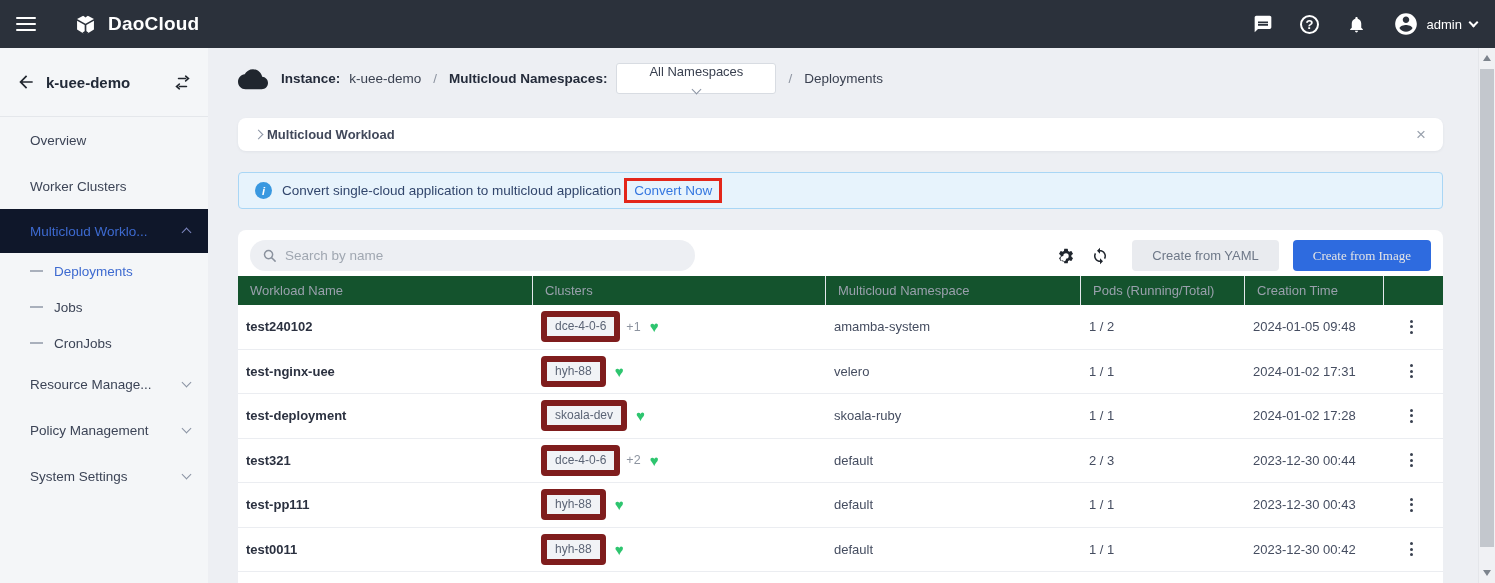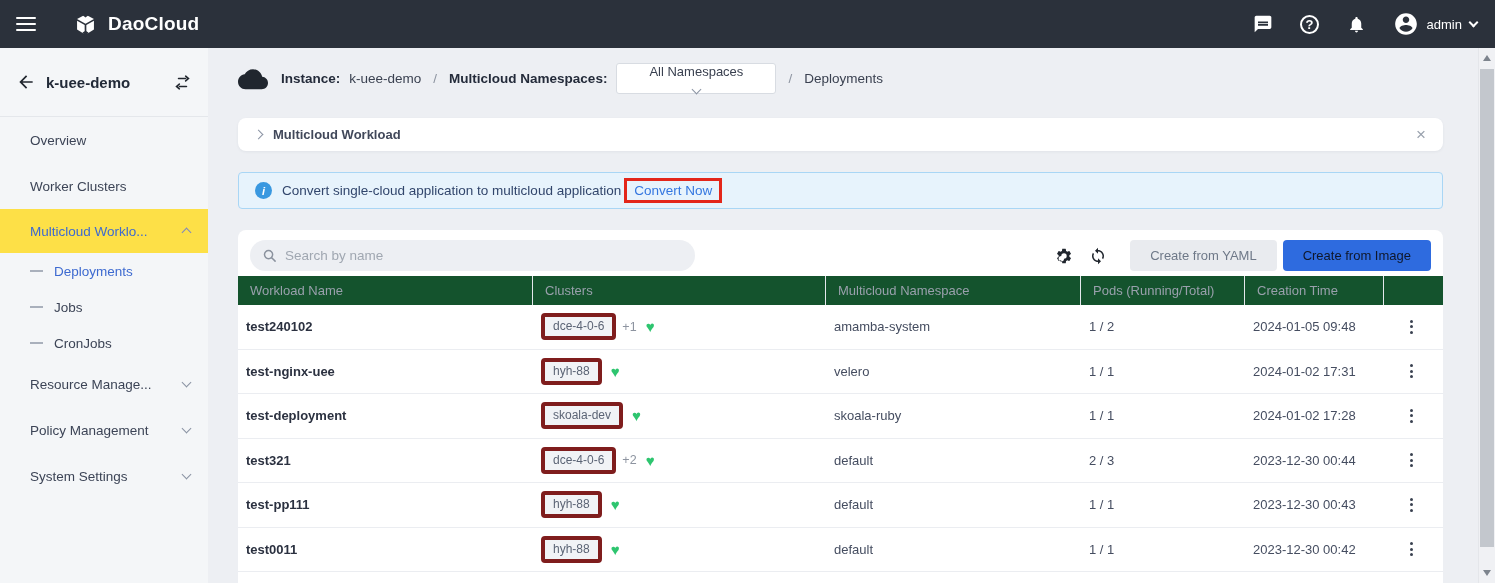--- a/index.html
+++ b/index.html
@@ -29,21 +29,21 @@
   
   .sidebar{ position:absolute; left:0; top:48px; width:208px; height:535px;
     background:#f4f6f8;}
   .side-head{ height:69px; display:flex; align-items:center; padding:0 16px;
     border-bottom:1px solid #e4e7eb;}
   .side-title{ flex:1; margin-left:10px; font-size:15px; font-weight:bold; color:#222a38;}
   .side-nav{ padding-top:0;}
   .item{ height:46px; display:flex; align-items:center; padding:0 18px 0 30px;
     font-size:13.5px; color:#3c4456; cursor:pointer;}
   .item .lbl{ flex:1;}
-  .item.active-parent{ height:44px; background:#fde047; color:#3d6ad0;}
+  .item.active-parent{ height:44px; background:#0f172a; color:#3d6ad0;}
   .subitem{ height:36px; display:flex; align-items:center; gap:11px;
     padding:0 18px 0 30px; font-size:13.5px; color:#3c4456; cursor:pointer;}
   .subitem.active{ color:#3d6ad0;}
   .dash{ width:13px; height:2px; background:#a9b0bc; flex:none;}
   .chev-gray{ width:7px; height:7px; border-right:1.6px solid #8a93a3;
     border-bottom:1.6px solid #8a93a3; flex:none;}
   .chev-down{ transform:rotate(45deg); margin-top:-3px;}
   .chev-up{ transform:rotate(-135deg); margin-top:3px; border-color:#7d87c0;}
 
   
@@ -55,21 +55,21 @@
   .bc-bold{ font-weight:bold; color:#242b3a;}
   .bc-sep{ color:#8d94a0; margin:0 3px;}
   .ns-select{ width:160px; height:31px; background:#fff; border:1px solid #d8dce2;
     border-radius:3px; display:flex; align-items:center; justify-content:space-between;
     padding:0 10px; font-size:13px; color:#3a4150; cursor:pointer;flex-direction:column;}
   .ns-select .chev-gray{ margin-top:-2px;}
 
   .collapse-bar{ height:33px; margin-top:22px; background:#fff; border-radius:8px;
     display:flex; align-items:center; padding:0 17px;
     box-shadow:0 1px 3px rgba(31,45,61,.06);}
-  .collapse-title{ margin-left:11px; font-size:13px; font-weight:bold; color:#41485a;}
+  .collapse-title{ margin-left:5px; font-size:13px; font-weight:bold; color:#41485a;}
   .bar-spacer{ flex:1;}
   .close-x{ font-size:17px; color:#9aa2ae; cursor:pointer; line-height:1;}
 
   .banner{ height:37px; margin-top:21px; background:#e7f3fc; border:1px solid #a9d6f5;
     border-radius:4px; display:flex; align-items:center; padding:0 16px;
     font-size:13.5px; color:#32466c;}
   .info-ic{ width:17px; height:17px; border-radius:50%; background:#3998e0; color:#fff;
     font-size:11px; font-weight:bold; display:flex; align-items:center;
     justify-content:center; flex:none; font-style:italic;}
   .banner-text{ margin-left:10px;}
@@ -84,33 +84,33 @@
   .search input{ border:none; outline:none; background:transparent; flex:1;
     font-size:13.5px; color:#3a4150;
     font-family:"Liberation Sans","DejaVu Sans",sans-serif;}
   .search input::placeholder{ color:#a0a7b1;}
   .tool-spacer{ flex:1;}
   .tool-ic{ width:20px; height:20px; display:flex; align-items:center;
     justify-content:center; cursor:pointer; margin-right:14px;}
   .btn{ height:31px; border:none; border-radius:4px; font-size:13px; padding:0 20px;
     cursor:pointer; font-family:"Liberation Sans","DejaVu Sans",sans-serif;}
   .btn-gray{ background:#e9ebef; color:#6e7888; margin-left:8px;}
-  .btn-blue{ background:#2e6bdf; color:#0f172a; margin-left:6px;}
+  .btn-blue{ background:#2e6bdf; color:#e5e5e5; margin-left:14px;font-family:Liberation Serif, serif;}
 
   .thead,.trow{ display:grid; grid-template-columns:295px 293px 255px 164px 139px 1fr;
     align-items:center;}
   .thead{ margin-top:5px; height:29px; background:#14532d;}
   .th{ height:100%; display:flex; align-items:center; padding-left:12px;
     font-size:13px; color:#99a0ac; border-right:1px solid #e4e7ec;}
   .th:last-child{ border-right:none;}
   .trow{ height:44.5px; border-bottom:1px solid #ebedf1;}
   .td{ padding-left:8px; font-size:13px; color:#454d60; display:flex;
     align-items:center;}
   .wname{ font-weight:bold; color:#2b3140; cursor:pointer;}
-  .tag{ background:#f1f3f6; border:4px solid #7f1d1d; border-radius:4px;
+  .tag{ background:#f1f3f6; border:6px solid #7f1d1d; border-radius:4px;
     padding:2px 8px 3px; font-size:12px; color:#5b6475;}
   .extra{ margin-left:6px; color:#8d94a0; font-size:12.5px;}
   .heart{ margin-left:9px; color:#2ec56f; font-size:15px; line-height:1;}
   .kebab{ display:flex; flex-direction:column; gap:2.5px; cursor:pointer;
     padding:4px 6px; margin-left:12px;}
   .kebab i{ width:3px; height:3px; border-radius:50%; background:#3a4150;}
 
   
   .scrollbar{ position:absolute; right:0; top:48px; width:17px; height:535px;
     background:#f0f1f4; border-left:1px solid #e4e6ea;}

